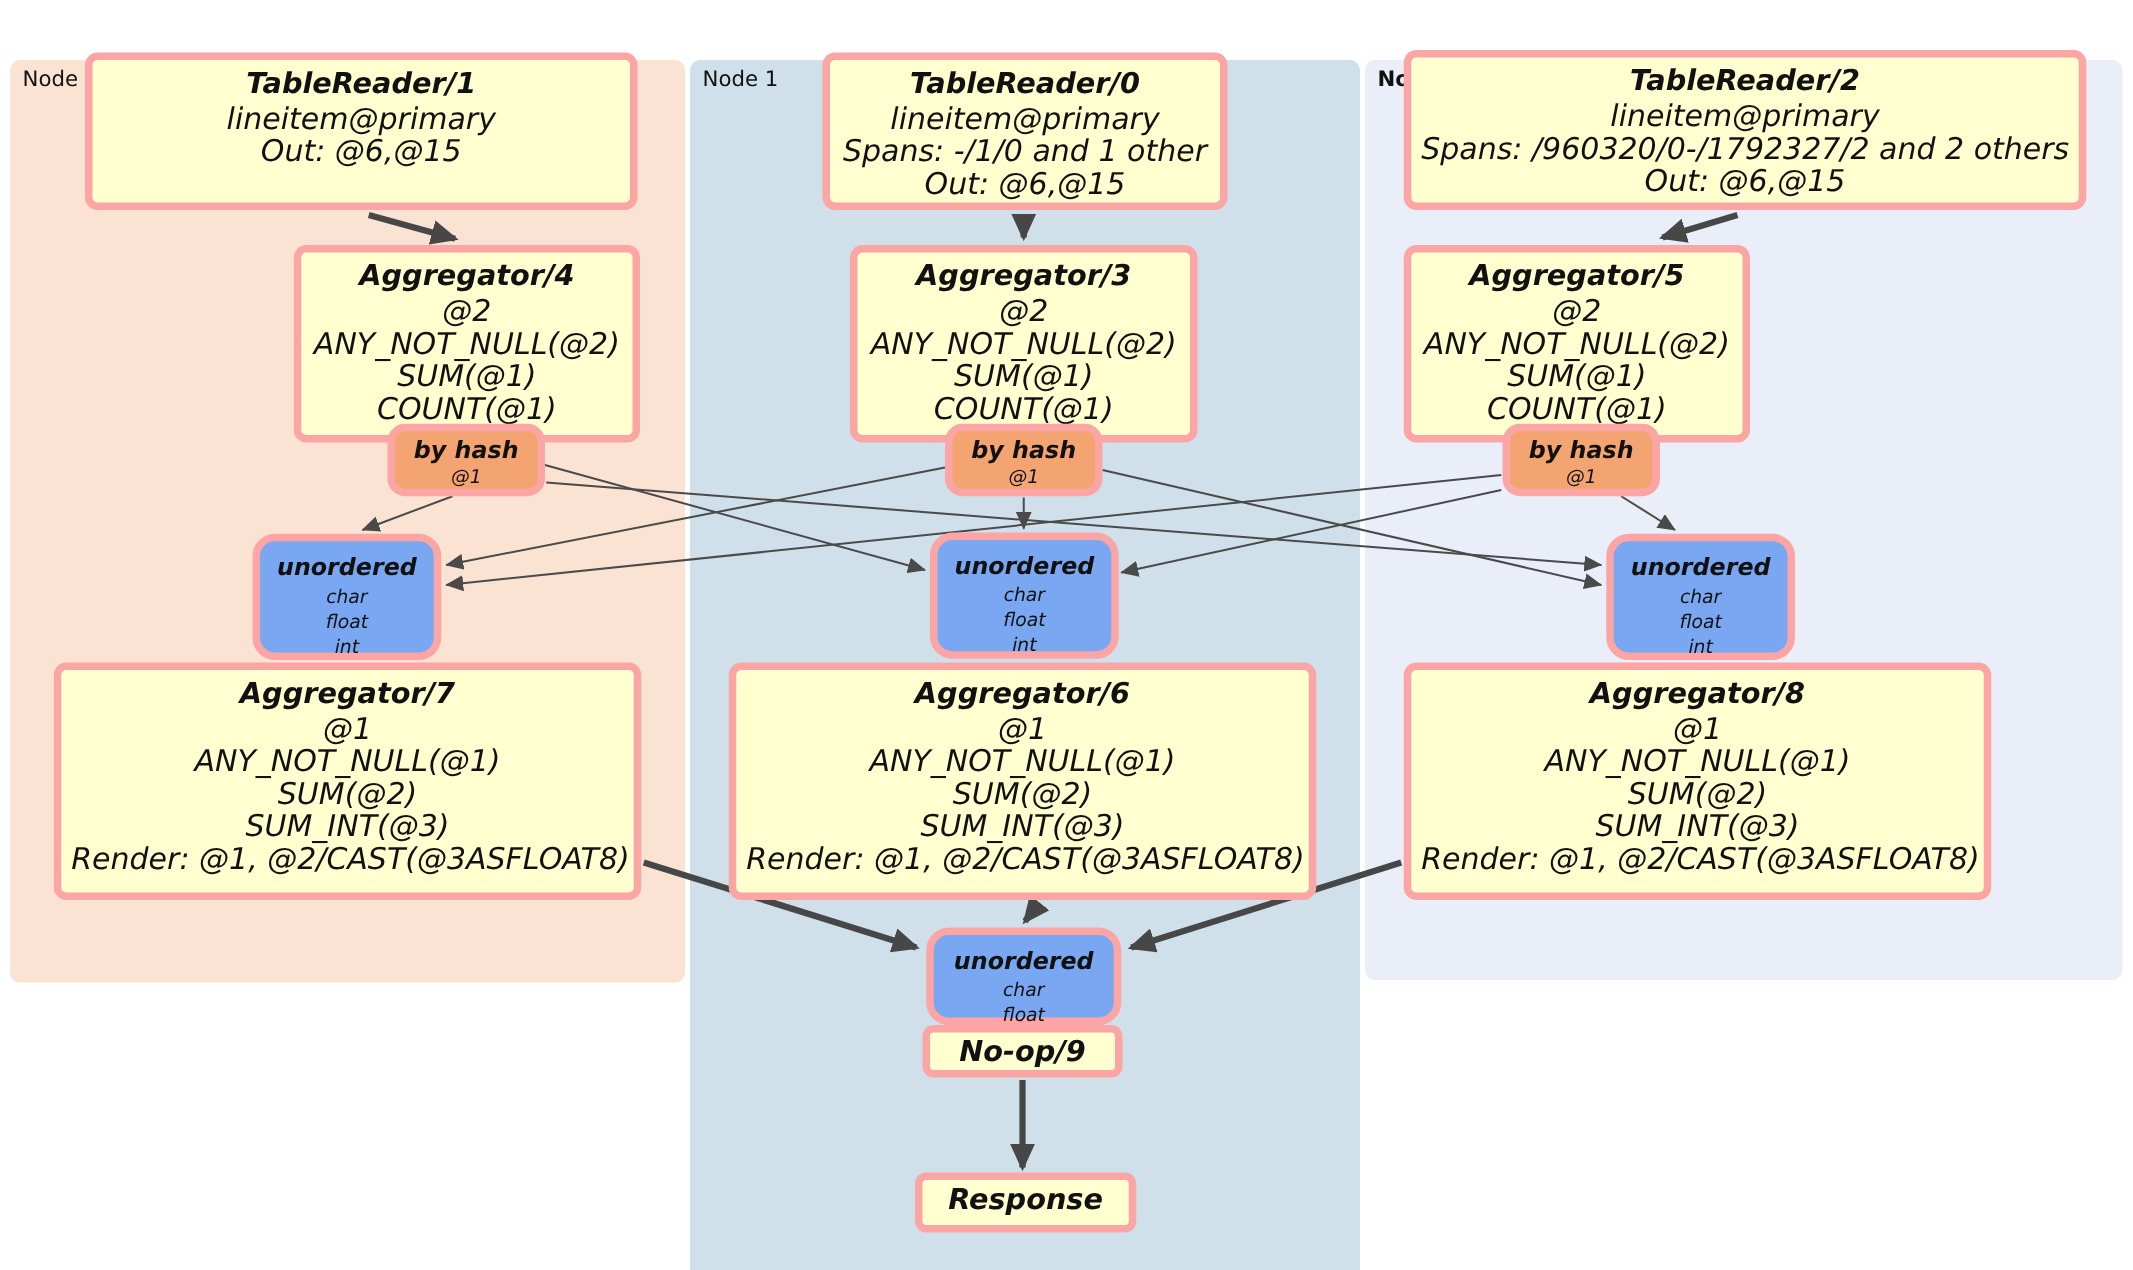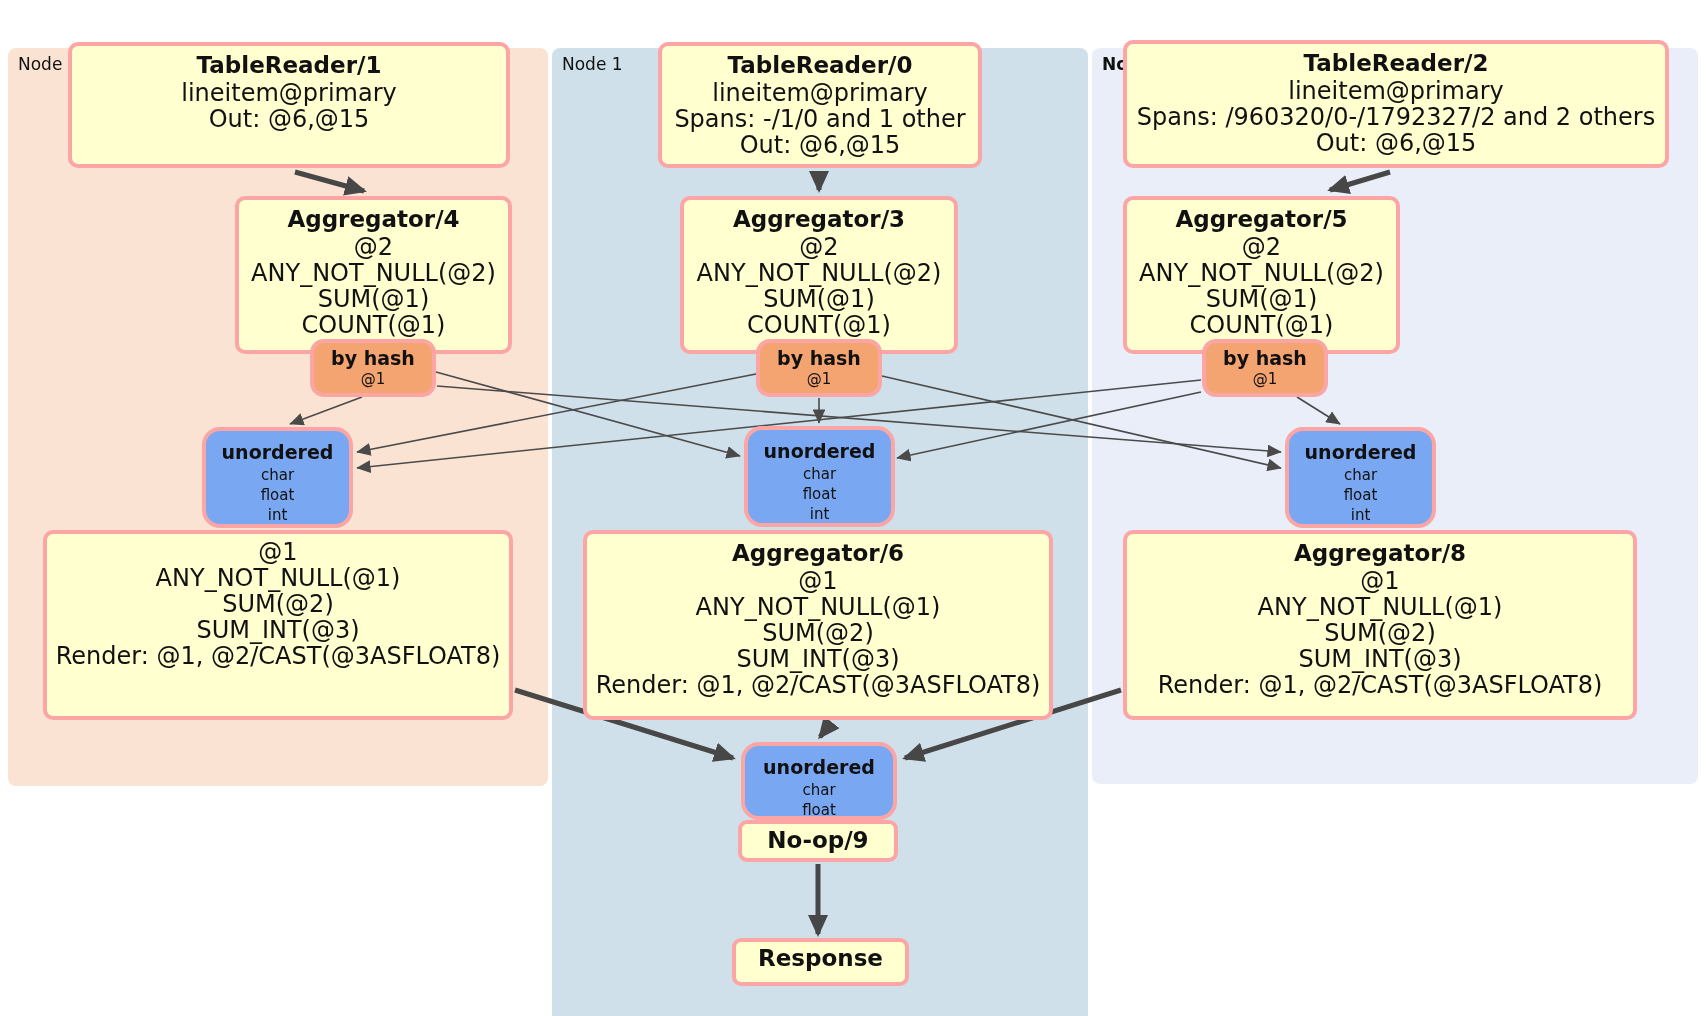--- a/index.html
+++ b/index.html
@@ -24,22 +24,23 @@
     color:#111;
   }
   #edges{
     position:absolute;left:0;top:0;z-index:1;
     pointer-events:none;
   }
   .box{
     position:absolute;
     box-sizing:border-box;
     text-align:center;
-    border:4px solid #fca5a5;
+    border:6px solid #fca5a5;
     z-index:2;
+    font-style:italic;
   }
   .proc{
     background:var(--processor-bg,#ffffd0);
     border-radius:10px;
     padding:5px 8px;
   }
   .proc-title{
     font-weight:bold;
     font-size:23px;
     line-height:29px;
@@ -156,20 +157,21 @@
   </div>
 
   <div class="box sync" style="left:202px;top:427px;width:151px;height:101px;">
     <div class="sync-title">unordered</div>
     <div class="sync-line">char</div>
     <div class="sync-line">float</div>
     <div class="sync-line">int</div>
   </div>
 
   <div class="box proc" style="left:43px;top:530px;width:470px;height:190px;">
+    <div class="proc-title">Aggregator/7</div>
     <div class="proc-line">@1</div>
     <div class="proc-line">ANY_NOT_NULL(@1)</div>
     <div class="proc-line">SUM(@2)</div>
     <div class="proc-line">SUM_INT(@3)</div>
     <div class="proc-line">Render: @1, @2/CAST(@3ASFLOAT8)</div>
   </div>
 
   <div class="box proc" style="left:658px;top:42px;width:324px;height:126px;">
     <div class="proc-title">TableReader/0</div>
     <div class="proc-line">lineitem@primary</div>
@@ -240,21 +242,21 @@
     <div class="router-key">@1</div>
   </div>
 
   <div class="box sync" style="left:1285px;top:427px;width:151px;height:101px;">
     <div class="sync-title">unordered</div>
     <div class="sync-line">char</div>
     <div class="sync-line">float</div>
     <div class="sync-line">int</div>
   </div>
 
-  <div class="box proc" style="left:1123px;top:530px;width:514px;height:190px;">
+  <div class="box proc" style="left:1123px;top:530px;width:470px;height:190px;">
     <div class="proc-title">Aggregator/8</div>
     <div class="proc-line">@1</div>
     <div class="proc-line">ANY_NOT_NULL(@1)</div>
     <div class="proc-line">SUM(@2)</div>
     <div class="proc-line">SUM_INT(@3)</div>
     <div class="proc-line">Render: @1, @2/CAST(@3ASFLOAT8)</div>
   </div>
 
 </div>
 

